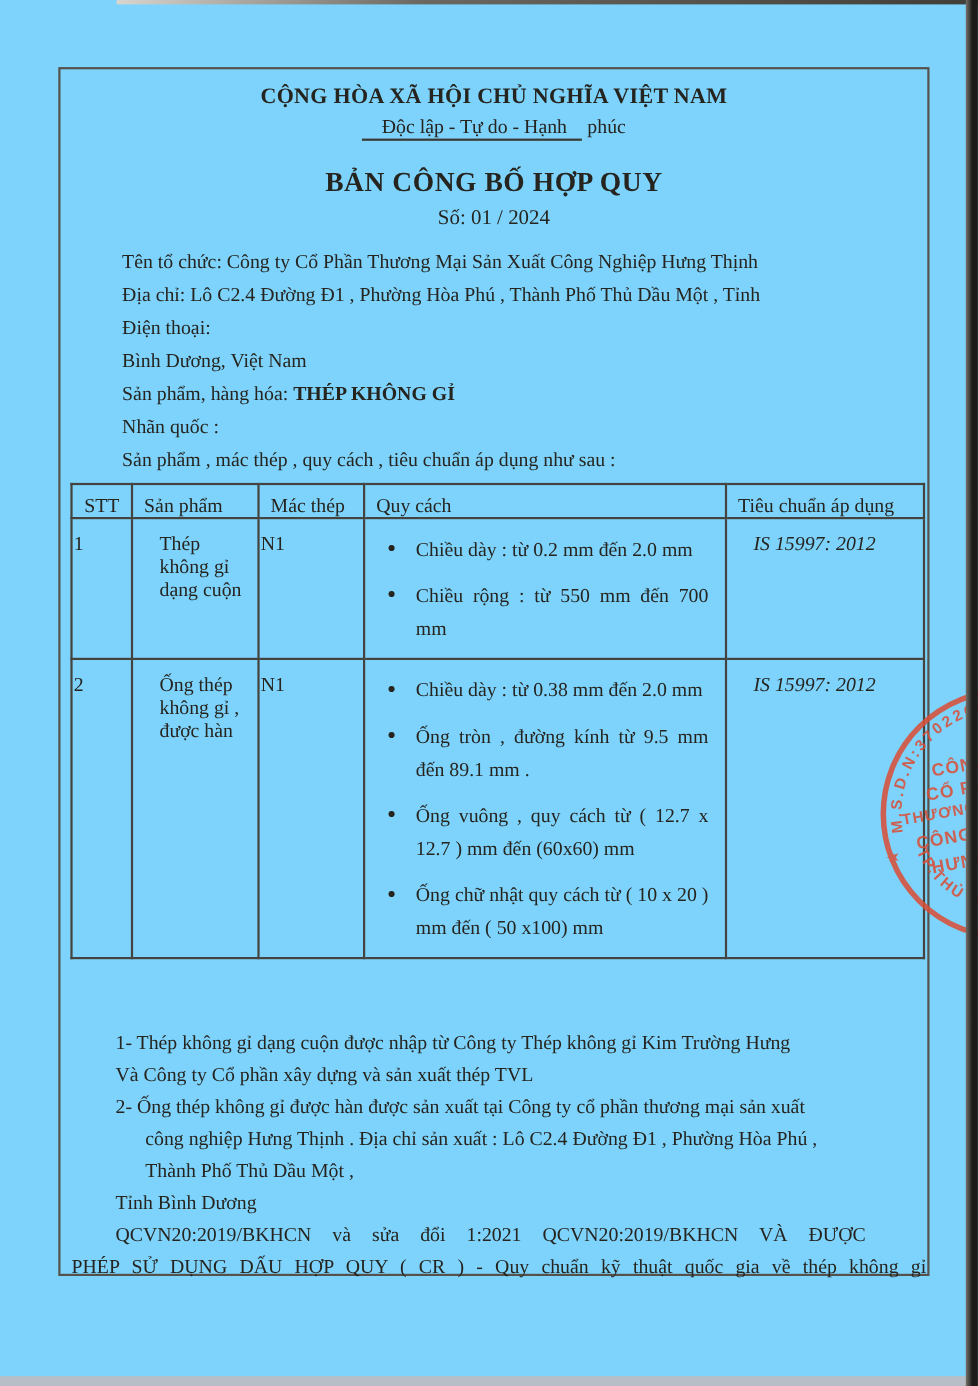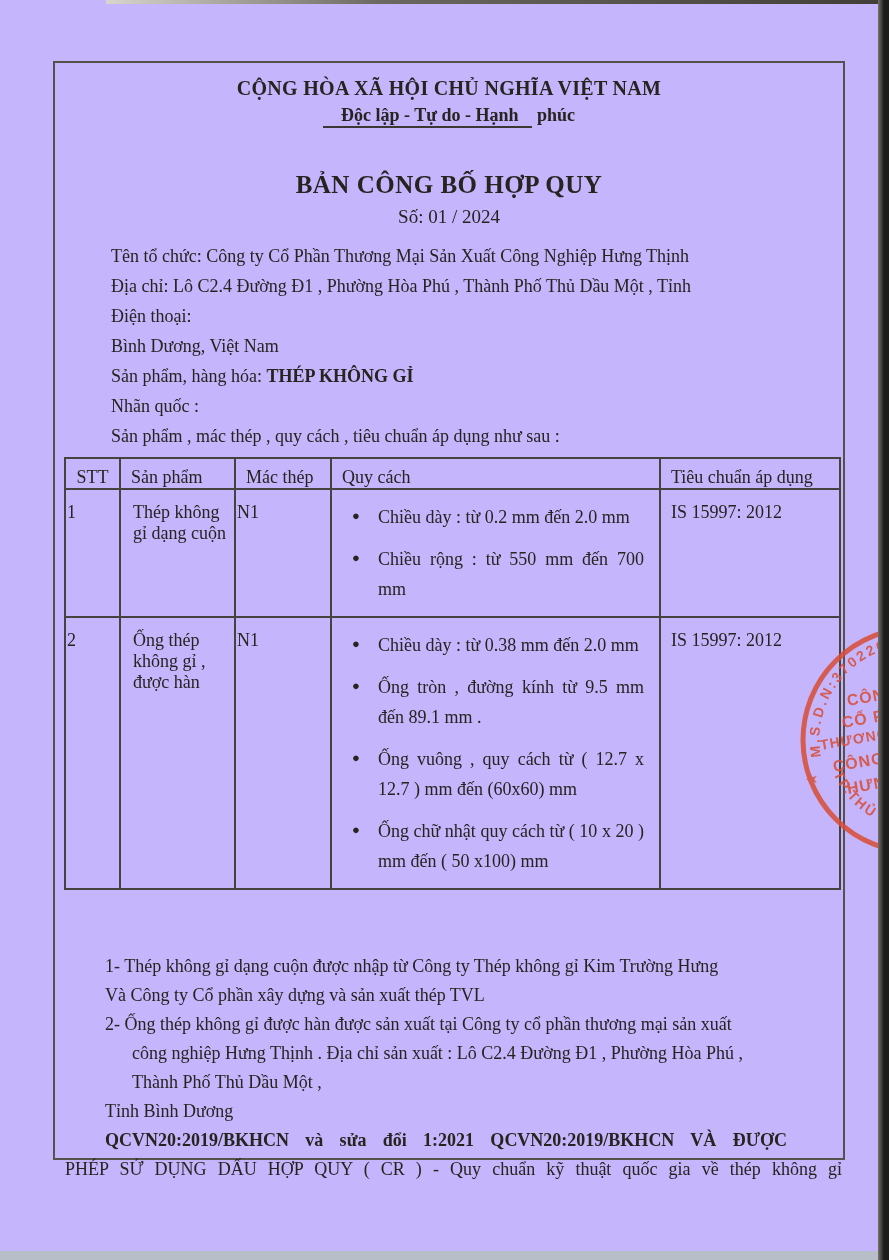--- a/index.html
+++ b/index.html
@@ -4,73 +4,73 @@
 <style>
   * { box-sizing: border-box; }
   html,body { margin:0; padding:0; }
   body {
     width:889px; height:1260px;
     background:#fdfdfb;
     font-family:"Liberation Serif","DejaVu Serif",serif;
     color:#26241f;
     overflow:hidden;
   }
-  .scan-page { position:relative; width:889px; height:1260px; overflow:hidden; background:#c4b5fd; }
+  .scan-page { position:relative; width:889px; height:1260px; overflow:hidden; background:#7dd3fc; }
 
   
   .artifact-top    { position:absolute; left:106px; top:0; width:783px; height:4px;
                      background:linear-gradient(to right,#d8d5cf,#6b6862 35%,#403e39); }
   .artifact-right  { position:absolute; right:0; top:0; width:11px; height:1260px; z-index:9;
                      background:linear-gradient(to right,#767169,#1d1c1a 55%); }
   .artifact-bottom { position:absolute; left:0; top:1251px; width:889px; height:9px; z-index:8;
                      background:#b7bec8; }
 
   
   .frame {
     position:absolute; left:53px; top:61px; width:792px; height:1099px;
     border:2px solid #55524b; background:transparent;
   }
 
   .center { text-align:center; }
   .republic { margin-top:12px; font-size:20px; font-weight:bold; line-height:26px; letter-spacing:.3px; }
-  .motto    { font-size:18px; font-weight:bold; line-height:28px; }
+  .motto    { font-size:18px; font-weight:normal; line-height:28px; }
   .motto .underlined { border-bottom:2px solid #3a3833; padding:0 14px 1px 18px; }
-  .doc-title{ margin-top:38px; font-size:25px; font-weight:bold; line-height:36px; letter-spacing:.5px; }
+  .doc-title{ margin-top:20px; font-size:25px; font-weight:bold; line-height:36px; letter-spacing:.5px; }
   .doc-no   { font-size:19px; line-height:28px; }
 
   .info { margin:10px 0 0 56px; font-size:18px; line-height:30px; }
   .info .line { white-space:nowrap; }
   .bold { font-weight:bold; }
 
   table.spec {
     margin:6px 0 0 9px; border-collapse:collapse; table-layout:fixed;
     width:775px; font-size:18px;
   }
   table.spec td, table.spec th { border:2px solid #45433d; vertical-align:top; font-weight:normal; text-align:left; }
   col.c-stt  { width:55px; }  col.c-prod { width:115px; }
   col.c-mac  { width:96px; }  col.c-quy  { width:329px; }
   col.c-std  { width:180px; }
   table.spec th { height:24px; padding:8px 6px 0 10px; white-space:nowrap; overflow:hidden; }
   table.spec th.th-stt { text-align:center; padding-left:0; padding-right:0; }
   td.stt  { text-align:center; padding-top:12px; }
-  td.prod { padding:12px 8px 0 12px; text-align:justify; }
+  td.prod { padding:12px 8px 0 24px; text-align:justify; }
   td.mac  { text-align:center; padding-top:12px; }
   td.quy  { padding:4px 8px 0 12px; }
-  td.std  { padding:12px 4px 0 10px; }
+  td.std  { padding:12px 4px 0 24px;font-style:italic; }
   tr.r1 td { height:98px; }
   tr.r2 td { height:234px; }
   ul.specs { margin:0; padding:0 0 0 34px; list-style:none; }
   ul.specs li { position:relative; margin:8px 0 12px 0; line-height:30px; text-align:justify; max-width:266px; }
   ul.specs li .dot { position:absolute; left:-26px; top:-1px; font-size:13px; }
 
   .notes { margin:62px 0 0 0; font-size:18px; line-height:29px; }
   .notes .nl   { margin-left:50px; white-space:nowrap; }
   .notes .nl-i { margin-left:77px; white-space:nowrap; }
   .notes .nl-just  { margin-left:50px; width:682px; white-space:normal;
-                     text-align:justify; text-align-last:justify;font-weight:bold; }
+                     text-align:justify; text-align-last:justify; }
   .notes .nl-just2 { margin-left:10px; width:777px; white-space:normal;
                      text-align:justify; text-align-last:justify; }
 
   
   .stamp { position:absolute; left:785px; top:610px; width:260px; height:260px; z-index:5; }
 </style>
 </head>
 <body>
 
 <div class="scan-page">

